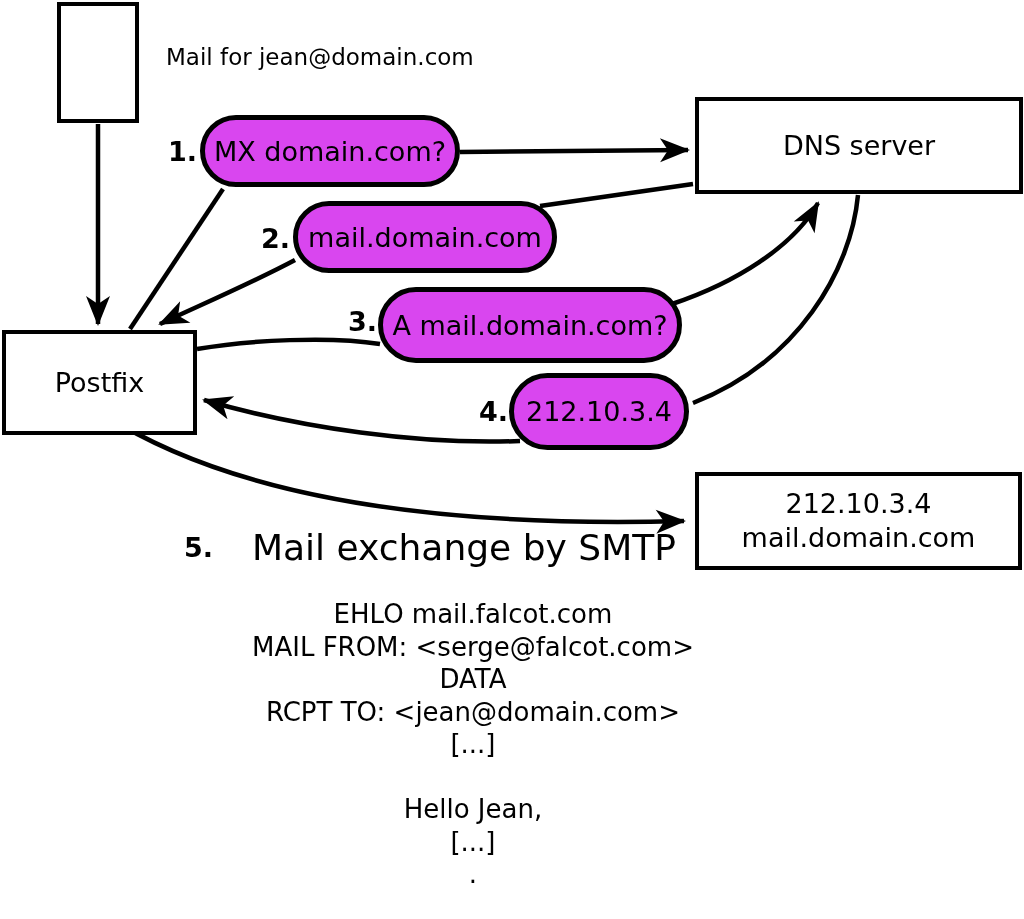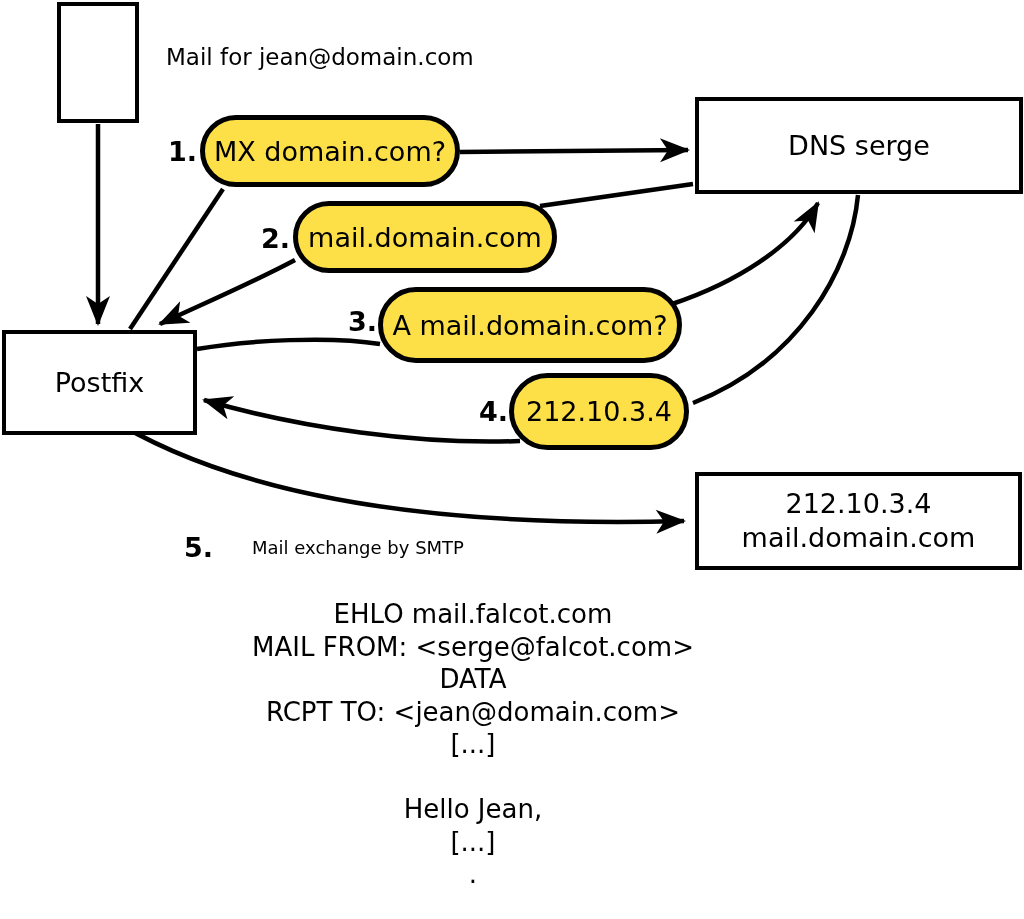--- a/index.html
+++ b/index.html
@@ -13,41 +13,41 @@
     position:absolute; background:#ffffff; border:4px solid #000;
     box-sizing:border-box; display:flex; align-items:center; justify-content:center;
     font-size:27px; text-align:center;
   }
   .node-envelope { left:57px;  top:2px;   width:82px;  height:121px; }
   .node-postfix  { left:2px;   top:330px; width:195px; height:105px;  }
   .node-dns      { left:695px; top:97px;  width:328px; height:97px;  }
   .node-mailsrv  { left:695px; top:472px; width:327px; height:98px; flex-direction:column; line-height:34px; }
 
   .pill {
-    position:absolute; background:#fde047; border:5px solid #000; border-radius:45px;
+    position:absolute; background:#d946ef; border:5px solid #000; border-radius:45px;
     box-sizing:border-box; display:flex; align-items:center; justify-content:center;
     font-size:27px; white-space:nowrap;
   }
   .pill-1 { left:200px; top:115px; width:260px; height:72px; }
   .pill-2 { left:293px; top:201px; width:264px; height:72px; }
   .pill-3 { left:378px; top:287px; width:304px; height:76px; }
   .pill-4 { left:509px; top:373px; width:180px; height:77px; }
 
   .stepnum {
     position:absolute; font-weight:bold; font-size:27px;
     width:36px; text-align:right; line-height:31px;
   }
   .num-1 { left:161px; top:136px; }
   .num-2 { left:254px; top:223px; }
   .num-3 { left:341px; top:306px; }
   .num-4 { left:472px; top:396px; }
   .num-5 { left:177px; top:532px; }
 
   .note      { position:absolute; left:166px; top:42px;  font-size:23px; line-height:31px; white-space:nowrap; }
-  .step5-label { position:absolute; left:252px; top:532px; font-size:18px; line-height:31px; white-space:nowrap; }
+  .step5-label { position:absolute; left:252px; top:532px; font-size:36px; line-height:31px; white-space:nowrap; }
 
   .smtp { position:absolute; left:252px; top:598px; font-size:26px; line-height:32.5px; }
   .smtp .line { min-height:32.5px; white-space:pre;text-align:center; }
 </style>
 </head>
 <body>
 
 <div class="canvas">
 
   <svg class="wires" viewBox="0 0 1024 919" xmlns="http://www.w3.org/2000/svg">
@@ -72,21 +72,21 @@
 
   <div class="node node-envelope"></div>
 
   <div class="note">Mail for jean@domain.com</div>
 
   <div class="node node-postfix">
     <span>Postfix</span>
   </div>
 
   <div class="node node-dns">
-    <span>DNS serge</span>
+    <span>DNS server</span>
   </div>
 
   <div class="node node-mailsrv">
     <span>212.10.3.4</span>
     <span>mail.domain.com</span>
   </div>
 
   <span class="stepnum num-1">1.</span>
   <div class="pill pill-1">
     <span>MX domain.com?</span>

